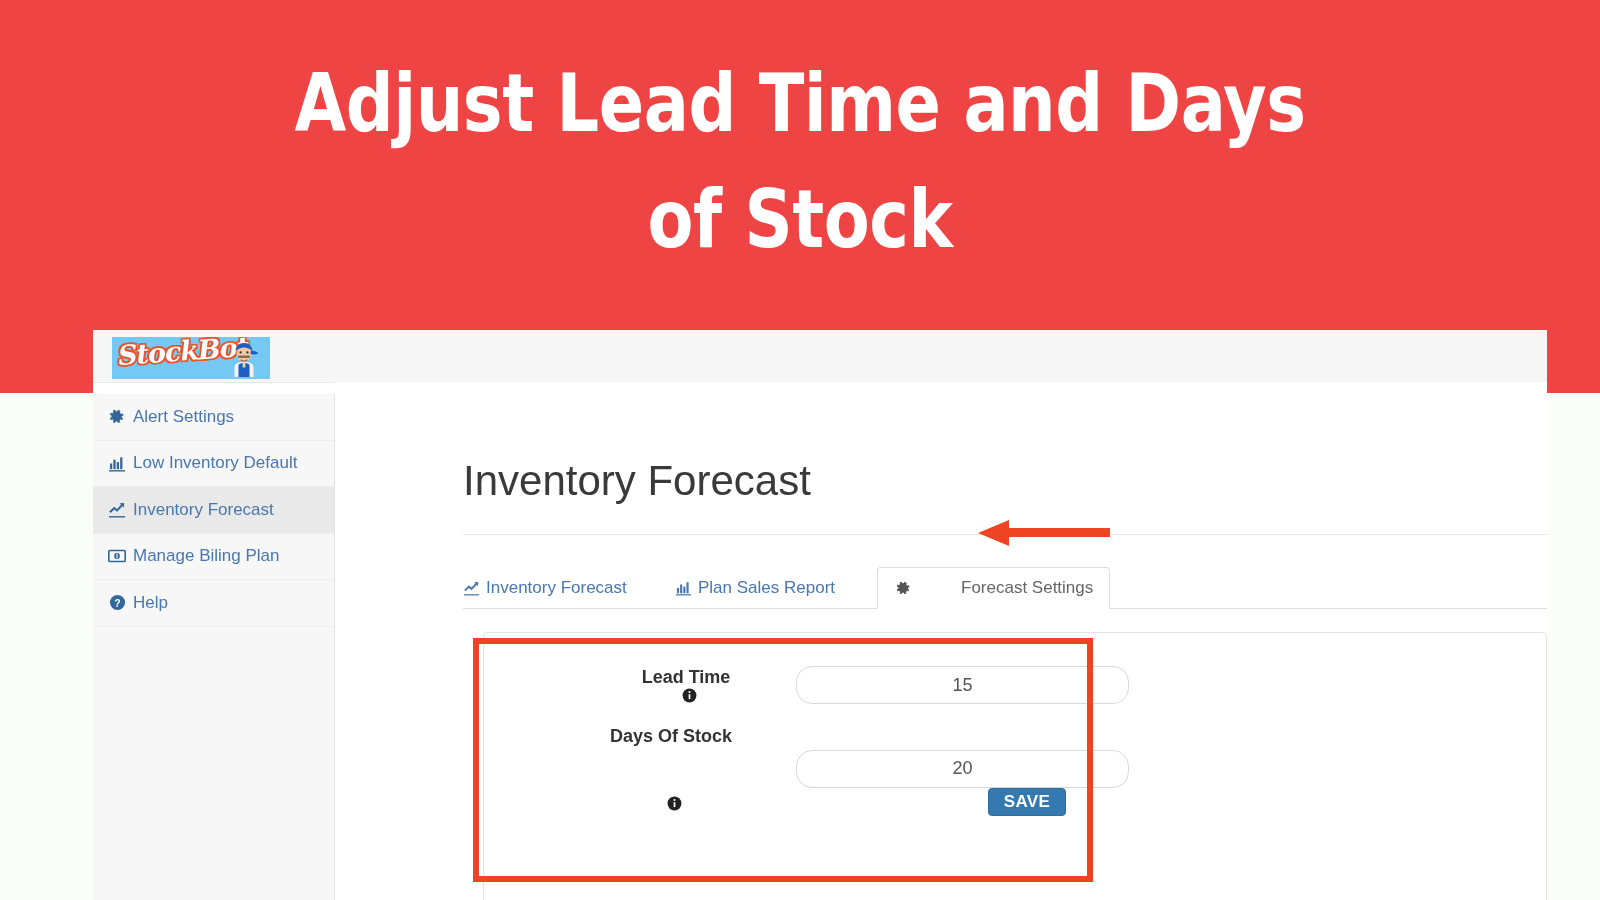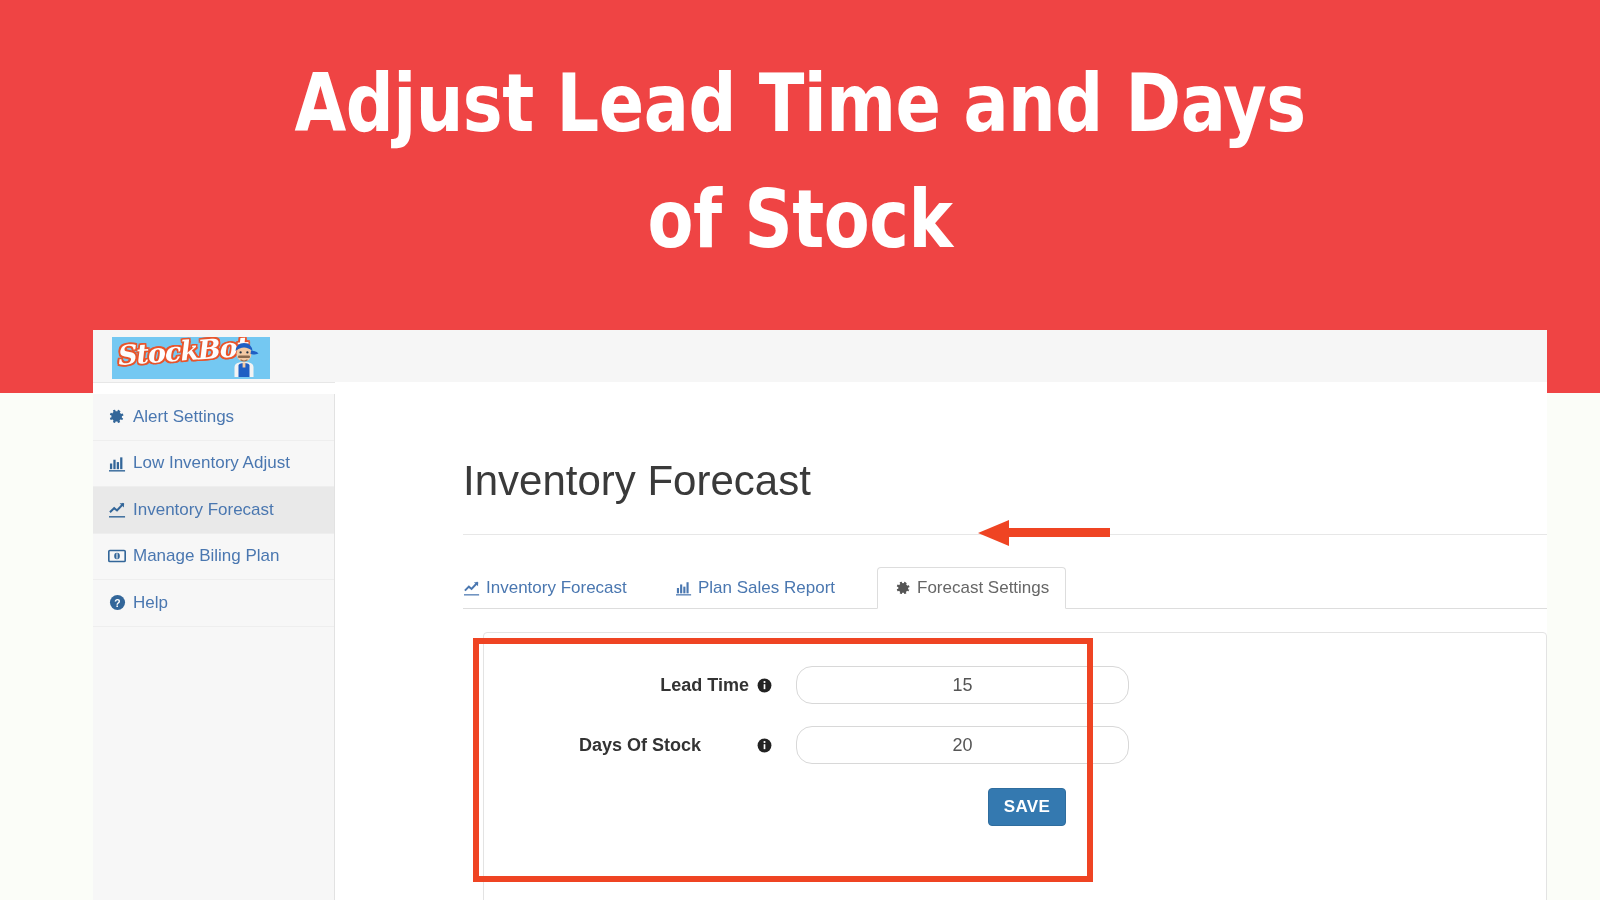--- a/index.html
+++ b/index.html
@@ -118,20 +118,21 @@
   }
   .tab.plain{color:#4a77b0;}
   .tab.active{
     color:#666666;
     background:#ffffff;
     border:1px solid #dddddd;
     border-bottom:1px solid #ffffff;
     border-radius:4px 4px 0 0;
     padding:0 16px;
     z-index:3;
+    gap:44px;
   }
   .tab-icon{
     display:inline-flex;align-items:center;justify-content:center;
     width:18px;height:18px;margin-right:5px;flex:none;
   }
   #tabs-rule{
     position:absolute;left:128px;top:226px;width:1084px;height:1px;
     background:#dddddd;
   }
 
@@ -160,42 +161,42 @@
   .form-row{
     position:absolute;
     display:flex;align-items:center;
   }
   #row-lead{left:116px;top:33px;}
   #row-days{left:86px;top:93px;}
   .form-label{
     width:172px;text-align:right;
     font-size:18px;font-weight:bold;color:#333333;
     white-space:nowrap;
-    display:flex;align-items:center;justify-content:flex-end;
+    display:flex;align-items:center;justify-content:flex-end;flex-direction:column;
   }
   #row-days .form-label{width:202px;gap:48px;}
   .info-icon{
     display:inline-flex;margin-left:7px;flex:none;
     width:16px;height:16px;align-items:center;justify-content:center;
   }
   .form-input{
     margin-left:24px;
     width:333px;height:38px;
     border:1px solid #d8d8d8;
     border-radius:16px;
     background:#ffffff;
     font-size:18px;color:#555555;
     text-align:center;
     box-sizing:border-box;
     font-family:"Liberation Sans", sans-serif;
     outline:none;
   }
   #save-button{
     position:absolute;left:504px;top:155px;
-    width:78px;height:38px;
+    width:78px;height:28px;
     background:#3479b0;
     border:1px solid #2f6d9e;
     border-radius:4px;
     color:#ffffff;
     font-size:17px;font-weight:bold;
     letter-spacing:0.4px;
     cursor:pointer;
     font-family:"Liberation Sans", sans-serif;
   }
 
@@ -254,21 +255,21 @@
     <div class="nav-item">
       <span class="nav-icon">
         <svg viewBox="0 0 18 18" width="17" height="17" fill="#336699">
           <rect x="1" y="9" width="2.4" height="6"></rect>
           <rect x="4.6" y="5" width="2.4" height="10"></rect>
           <rect x="8.2" y="7.5" width="2.4" height="7.5"></rect>
           <rect x="11.8" y="2.5" width="2.4" height="12.5"></rect>
           <rect x="0" y="16" width="17" height="1.5"></rect>
         </svg>
       </span>
-      <span class="nav-label">Low Inventory Adjust</span>
+      <span class="nav-label">Low Inventory Default</span>
     </div>
 
     <div class="nav-item active">
       <span class="nav-icon">
         <svg viewBox="0 0 18 18" width="17" height="17">
           <polyline points="1,12 5.5,7.5 8.5,10 15.5,2.5" stroke="#336699" stroke-width="2.2" fill="none"></polyline>
           <polygon points="11.2,2.5 15.8,2.5 15.8,7" fill="#336699"></polygon>
           <rect x="0" y="16" width="17" height="1.5" fill="#336699"></rect>
         </svg>
       </span>

